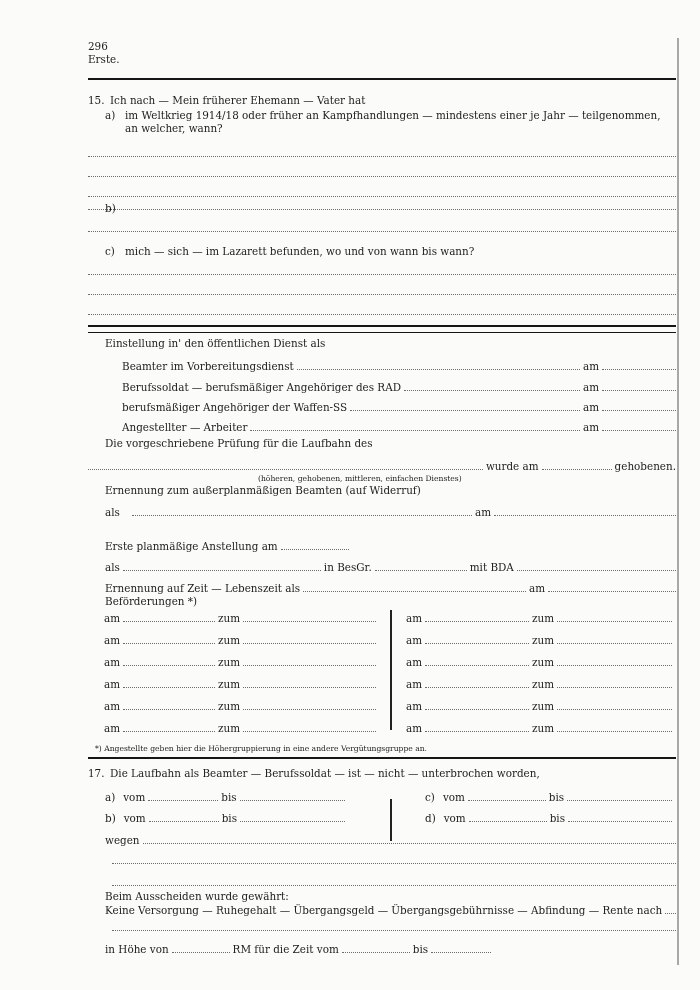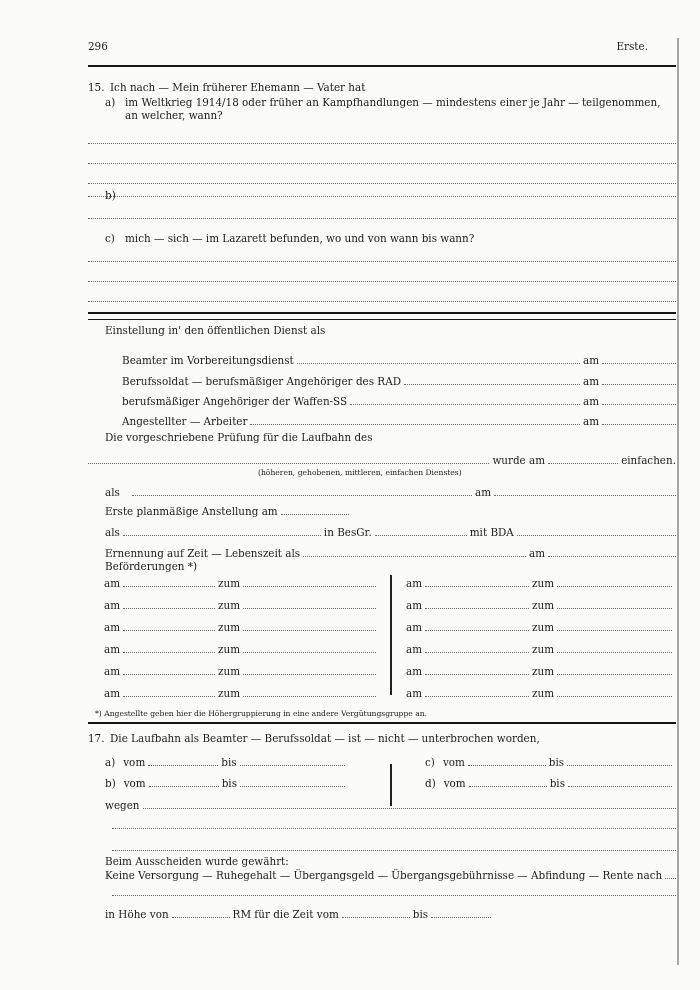--- a/index.html
+++ b/index.html
@@ -7,21 +7,21 @@
     width:700px;height:990px;
     background:#fbfbf9;
     font-family:"DejaVu Serif","Liberation Serif",serif;
     font-size:10.4px;line-height:13px;color:#1c1c1c;
     -webkit-font-smoothing:antialiased;
   }
   .page{position:relative;width:700px;height:990px;overflow:hidden;}
   .edge-line{position:absolute;left:677px;top:38px;height:927px;width:1.5px;background:#a8a8a6;}
   .content{position:absolute;left:88px;top:0;width:588px;}
 
-  .header{display:flex;justify-content:space-between;margin-top:40px;}
+  .header{display:flex;justify-content:space-between;margin-top:40px;flex-direction:column;}
   .hr-thick{height:0;border-top:2.5px solid #161616;}
   .hr-mid{height:0;border-top:1.8px solid #161616;}
 
   .row{display:flex;align-items:baseline;}
   .fill{border-bottom:1px dotted #6b6b6b;height:10px;flex:1 1 auto;margin:0 3px;}
   .fill.fx{flex:0 0 auto;}
 
   .numbered{position:relative;padding-left:22px;}
   .numbered > .num{position:absolute;left:0;top:0;}
   .sub{position:relative;padding-left:37px;}
@@ -81,21 +81,21 @@
     </div>
     <div class="dotline" style="margin-top:16px;"></div>
     <div class="dotline" style="margin-top:19px;"></div>
     <div class="dotline" style="margin-top:19px;"></div>
 
     <div class="hr-thick" style="margin-top:10px;"></div>
     <div class="hr-mid" style="margin-top:5px;"></div>
 
     <div class="ind17" style="margin-top:4px;">Einstellung in' den öffentlichen Dienst als</div>
 
-    <div class="row ind34" style="margin-top:16px;">
+    <div class="row ind34" style="margin-top:9px;">
       <span>Beamter im Vorbereitungsdienst</span>
       <span class="fill"></span>
       <span>am</span>
       <span class="fill fx" style="width:74px;margin-right:0;"></span>
     </div>
     <div class="row ind34" style="margin-top:7px;">
       <span>Berufssoldat — berufsmäßiger Angehöriger des RAD</span>
       <span class="fill"></span>
       <span>am</span>
       <span class="fill fx" style="width:74px;margin-right:0;"></span>
@@ -112,33 +112,34 @@
       <span>am</span>
       <span class="fill fx" style="width:74px;margin-right:0;"></span>
     </div>
 
     <div class="ind17" style="margin-top:3px;">Die vorgeschriebene Prüfung für die Laufbahn des</div>
 
     <div class="row" style="margin-top:9px;">
       <span class="fill" style="margin-left:0;"></span>
       <span>wurde am</span>
       <span class="fill fx" style="width:70px;"></span>
-      <span>einfachen.</span>
+      <span>gehobenen.</span>
     </div>
     <div class="small" style="margin-top:1px;margin-left:170px;">(höheren, gehobenen, mittleren, einfachen Dienstes)</div>
 
+    <div class="ind17" style="margin-top:1px;">Ernennung zum außerplanmäßigen Beamten (auf Widerruf)</div>
 
     <div class="row ind17" style="margin-top:8px;">
       <span>als</span>
       <span class="fill" style="margin-left:12px;"></span>
       <span>am</span>
       <span class="fill fx" style="width:182px;margin-right:0;"></span>
     </div>
 
-    <div class="row ind17" style="margin-top:5px;">
+    <div class="row ind17" style="margin-top:20px;">
       <span>Erste planmäßige Anstellung am</span>
       <span class="fill fx" style="width:68px;"></span>
     </div>
 
     <div class="row ind17" style="margin-top:7px;">
       <span>als</span>
       <span class="fill fx" style="width:198px;"></span>
       <span>in BesGr.</span>
       <span class="fill fx" style="width:92px;"></span>
       <span>mit BDA</span>

